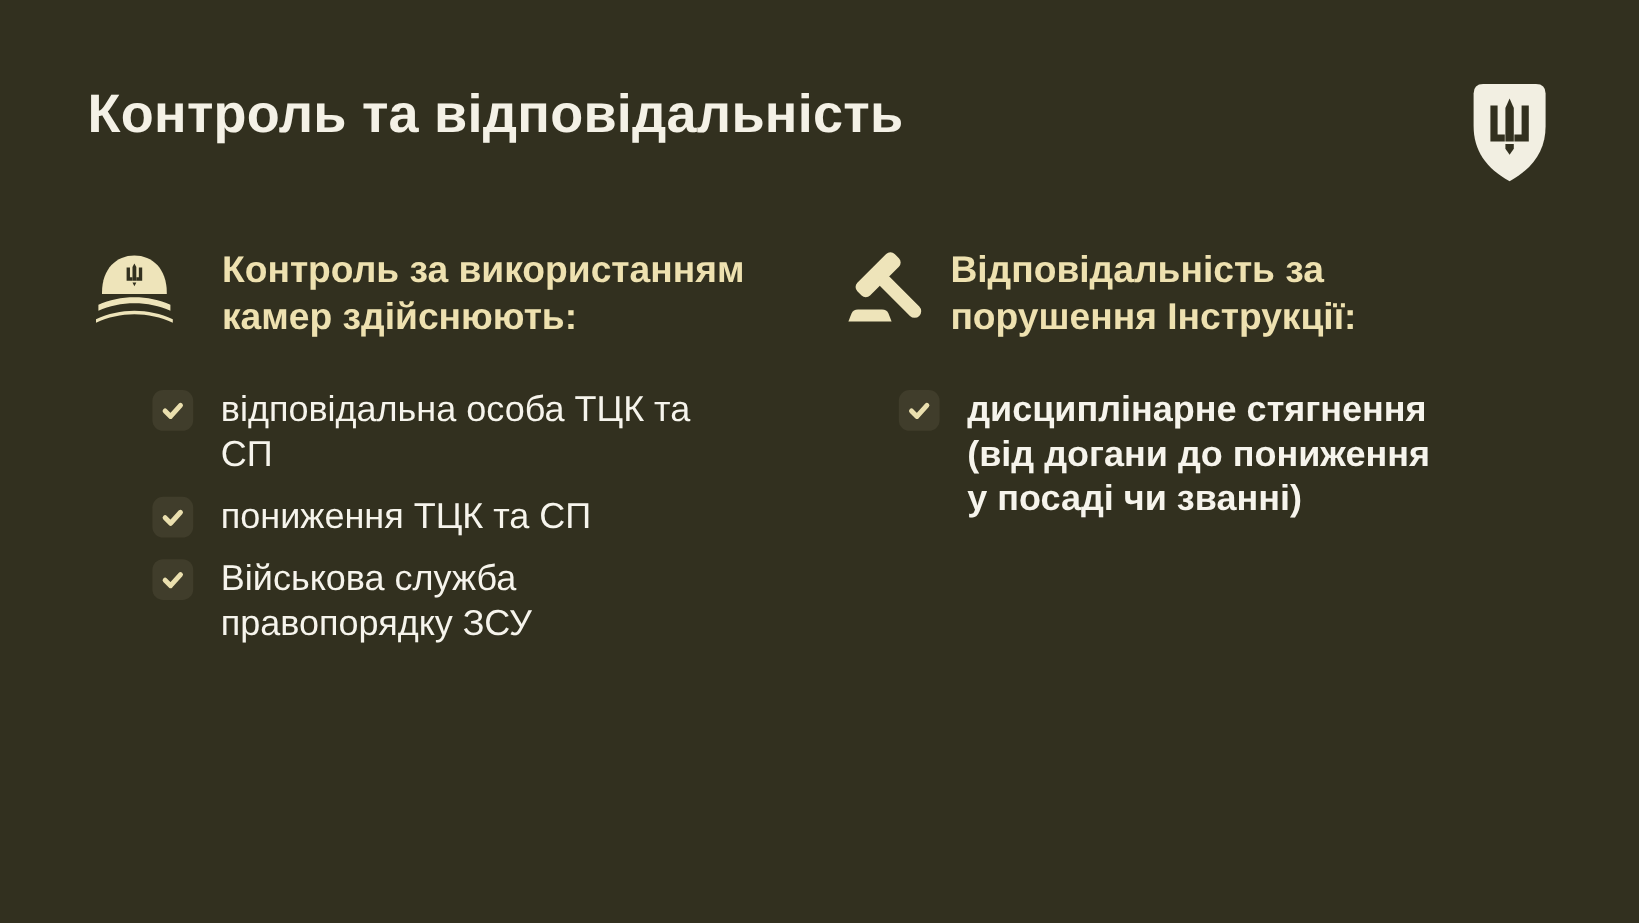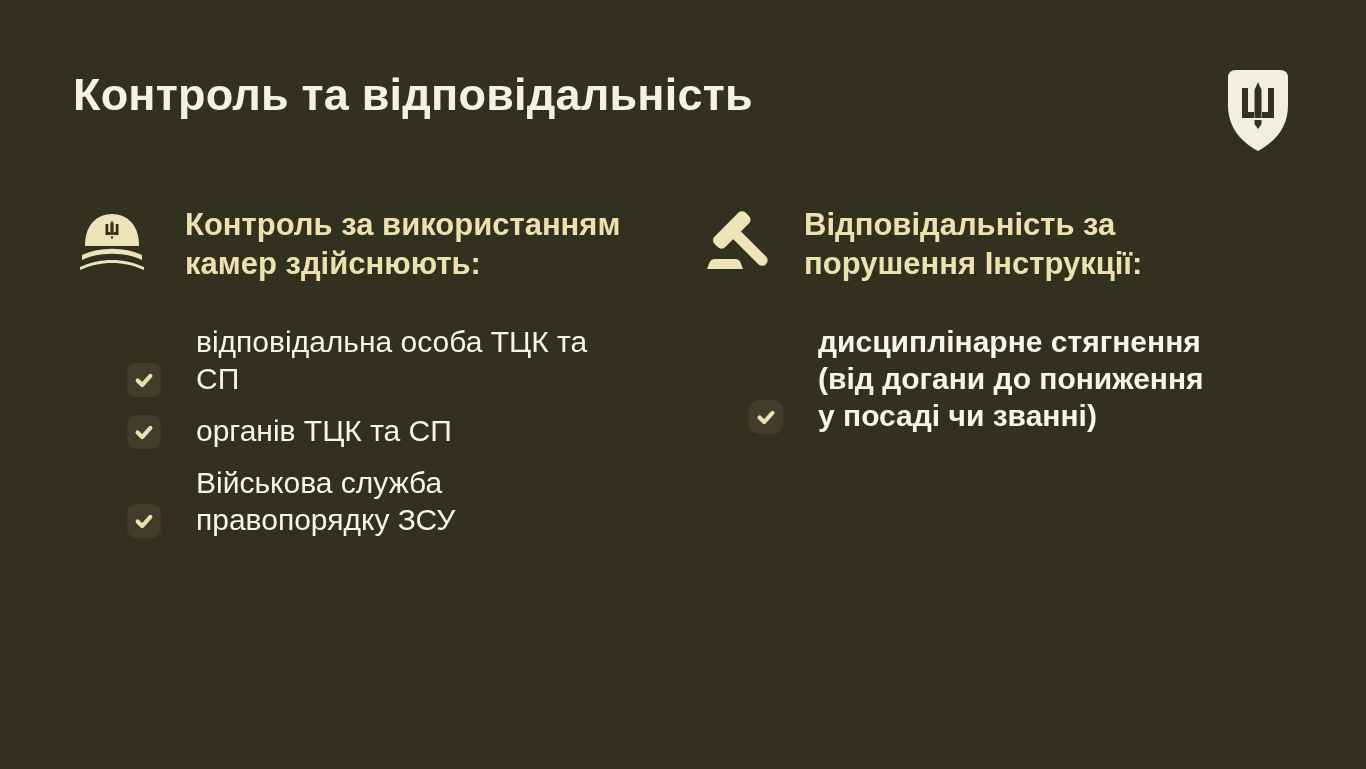--- a/index.html
+++ b/index.html
@@ -23,27 +23,27 @@
   .logo{
     position:absolute;left:1224px;top:68px;width:68px;height:84px;
   }
   
   .col{position:absolute;top:202px;}
   .col-left{left:78px;width:560px;}
   .col-right{left:700px;width:600px;}
   .col-header{display:flex;align-items:center;}
   .col-icon{flex:0 0 auto;}
   .col-left  .col-heading{margin-left:39px;width:450px;}
-  .col-right .col-heading{margin-left:24px;width:365px;}
+  .col-right .col-heading{margin-left:12px;width:365px;}
   .col-heading{
     font-size:31px;line-height:39px;font-weight:bold;
     color:#eee1b0;margin-top:3px;
   }
   .items{margin-top:40px;margin-left:49px;}
-  .item{display:flex;align-items:flex-end;margin-bottom:15px;gap:12px;}
+  .item{display:flex;align-items:flex-start;margin-bottom:15px;}
   .checkbox{
     flex:0 0 auto;
     width:34px;height:34px;margin-top:2px;
     background:#403d2b;border-radius:9px;
     display:flex;align-items:center;justify-content:center;
   }
   .item-text{
     margin-left:23px;
     font-size:30px;line-height:37px;
     color:#f6f4ec;
@@ -99,21 +99,21 @@
           </svg>
         </span>
         <span class="item-text">відповідальна особа ТЦК та СП</span>
       </div>
       <div class="item">
         <span class="checkbox">
           <svg width="22" height="22" viewBox="0 0 24 24" fill="none">
             <path d="M5,12.5 L10,17.5 L19,7.5" stroke="#eadfae" stroke-width="4.5" stroke-linecap="round" stroke-linejoin="round"></path>
           </svg>
         </span>
-        <span class="item-text">органів ТЦК та СП</span>
+        <span class="item-text">пониження ТЦК та СП</span>
       </div>
       <div class="item">
         <span class="checkbox">
           <svg width="22" height="22" viewBox="0 0 24 24" fill="none">
             <path d="M5,12.5 L10,17.5 L19,7.5" stroke="#eadfae" stroke-width="4.5" stroke-linecap="round" stroke-linejoin="round"></path>
           </svg>
         </span>
         <span class="item-text">Військова служба правопорядку ЗСУ</span>
       </div>
     </div>

